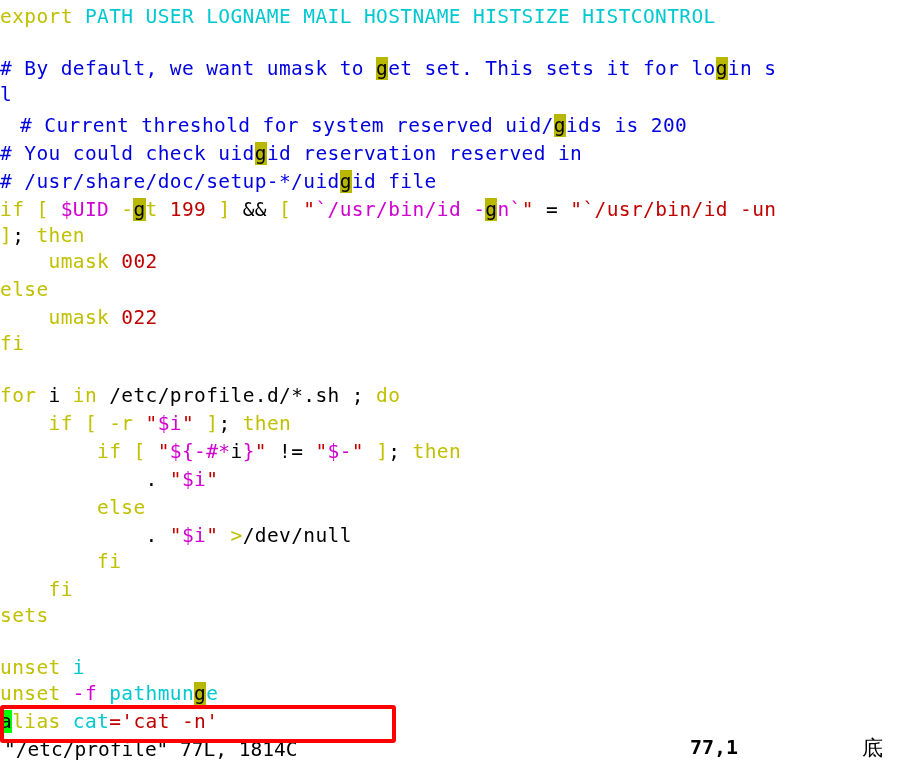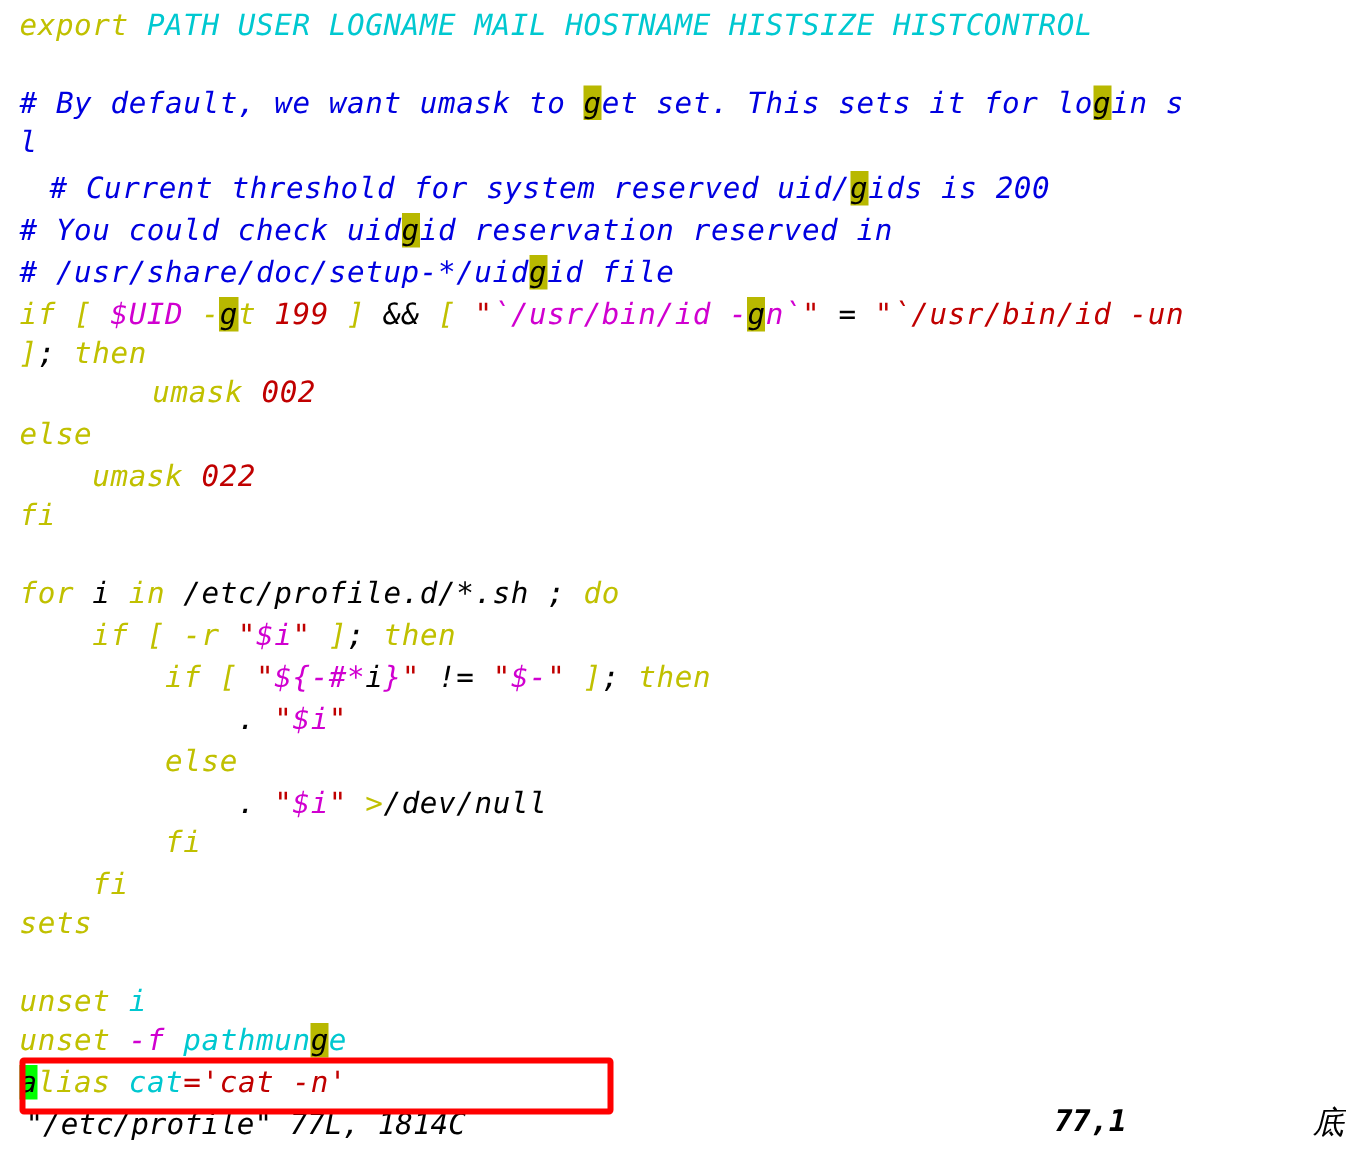--- a/index.html
+++ b/index.html
@@ -10,26 +10,25 @@
   body {
     width: 897px;
     height: 782px;
     position: relative;
     overflow: hidden;
     font-family: "DejaVu Sans Mono", monospace;
   }
 
   #terminal {
     position: absolute;
-    left: 13px;
+    left: 0;
     top: 0;
     width: 784px;
     height: 782px;
     background: #ffffff;
-    font-style: italic;
   }
 
   .line {
     position: absolute;
     left: 0;
     white-space: pre;
     font-family: "DejaVu Sans Mono", monospace;
     font-size: 19.5px;
     line-height: 26px;
     letter-spacing: 0.02em;
@@ -111,21 +110,21 @@
   <div id="code-area">
       <div class="line" style="top: 4px;"><span class="c-kw">export </span><span class="c-ident">PATH USER LOGNAME MAIL HOSTNAME HISTSIZE HISTCONTROL</span></div>
       <div class="line" style="top: 30px;"><span class="c-plain"></span></div>
       <div class="line" style="top: 56px;"><span class="c-comment"># By default, we want umask to </span><span class="c-comment hl-search">g</span><span class="c-comment">et set. This sets it for lo</span><span class="c-comment hl-search">g</span><span class="c-comment">in s</span></div>
       <div class="line" style="top: 82px;"><span class="c-comment">l</span></div>
       <div class="line" style="top: 113px; padding-left: 20px;"><span class="c-comment"># Current threshold for system reserved uid/</span><span class="c-comment hl-search">g</span><span class="c-comment">ids is 200</span></div>
       <div class="line" style="top: 141px;"><span class="c-comment"># You could check uid</span><span class="c-comment hl-search">g</span><span class="c-comment">id reservation reserved in</span></div>
       <div class="line" style="top: 169px;"><span class="c-comment"># /usr/share/doc/setup-*/uid</span><span class="c-comment hl-search">g</span><span class="c-comment">id file</span></div>
       <div class="line" style="top: 197px;"><span class="c-kw">if </span><span class="c-op">[ </span><span class="c-var">$UID</span><span class="c-kw"> -</span><span class="c-kw hl-search">g</span><span class="c-kw">t </span><span class="c-num">199</span><span class="c-plain"> </span><span class="c-op">]</span><span class="c-plain"> &amp;&amp; </span><span class="c-op">[ </span><span class="c-str">"</span><span class="c-var">`/usr/bin/id -</span><span class="c-var hl-search">g</span><span class="c-var">n`</span><span class="c-str">"</span><span class="c-plain"> = </span><span class="c-str">"</span><span class="c-str">`/usr/bin/id -un</span></div>
       <div class="line" style="top: 223px;"><span class="c-op">]</span><span class="c-plain">; </span><span class="c-kw">then</span></div>
-      <div class="line" style="top: 249px; padding-left: 40px;"><span class="c-kw">    umask </span><span class="c-num">002</span></div>
+      <div class="line" style="top: 249px;"><span class="c-kw">    umask </span><span class="c-num">002</span></div>
       <div class="line" style="top: 277px;"><span class="c-kw">else</span></div>
       <div class="line" style="top: 305px;"><span class="c-kw">    umask </span><span class="c-num">022</span></div>
       <div class="line" style="top: 331px;"><span class="c-kw">fi</span></div>
       <div class="line" style="top: 357px;"><span class="c-plain"></span></div>
       <div class="line" style="top: 383px;"><span class="c-kw">for </span><span class="c-plain">i</span><span class="c-kw"> in </span><span class="c-plain">/etc/profile.d/*.sh </span><span class="c-plain">; </span><span class="c-kw">do</span></div>
       <div class="line" style="top: 411px;"><span class="c-kw">    if </span><span class="c-op">[ </span><span class="c-kw">-r </span><span class="c-str">"</span><span class="c-var">$i</span><span class="c-str">"</span><span class="c-plain"> </span><span class="c-op">]</span><span class="c-plain">; </span><span class="c-kw">then</span></div>
       <div class="line" style="top: 439px;"><span class="c-kw">        if </span><span class="c-op">[ </span><span class="c-str">"</span><span class="c-var">${-#*</span><span class="c-plain">i</span><span class="c-var">}</span><span class="c-str">"</span><span class="c-plain"> != </span><span class="c-str">"</span><span class="c-var">$-</span><span class="c-str">"</span><span class="c-plain"> </span><span class="c-op">]</span><span class="c-plain">; </span><span class="c-kw">then</span></div>
       <div class="line" style="top: 467px;"><span class="c-plain">            . </span><span class="c-str">"</span><span class="c-var">$i</span><span class="c-str">"</span></div>
       <div class="line" style="top: 495px;"><span class="c-kw">        else</span></div>
       <div class="line" style="top: 523px;"><span class="c-plain">            . </span><span class="c-str">"</span><span class="c-var">$i</span><span class="c-str">"</span><span class="c-plain"> </span><span class="c-kw">&gt;</span><span class="c-plain">/dev/null</span></div>

